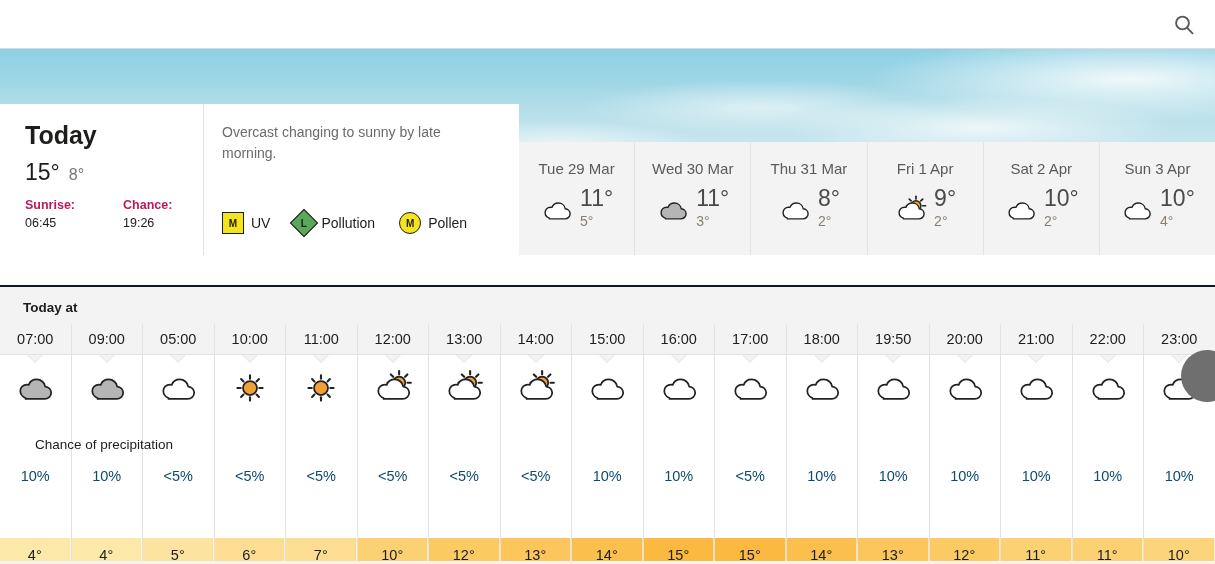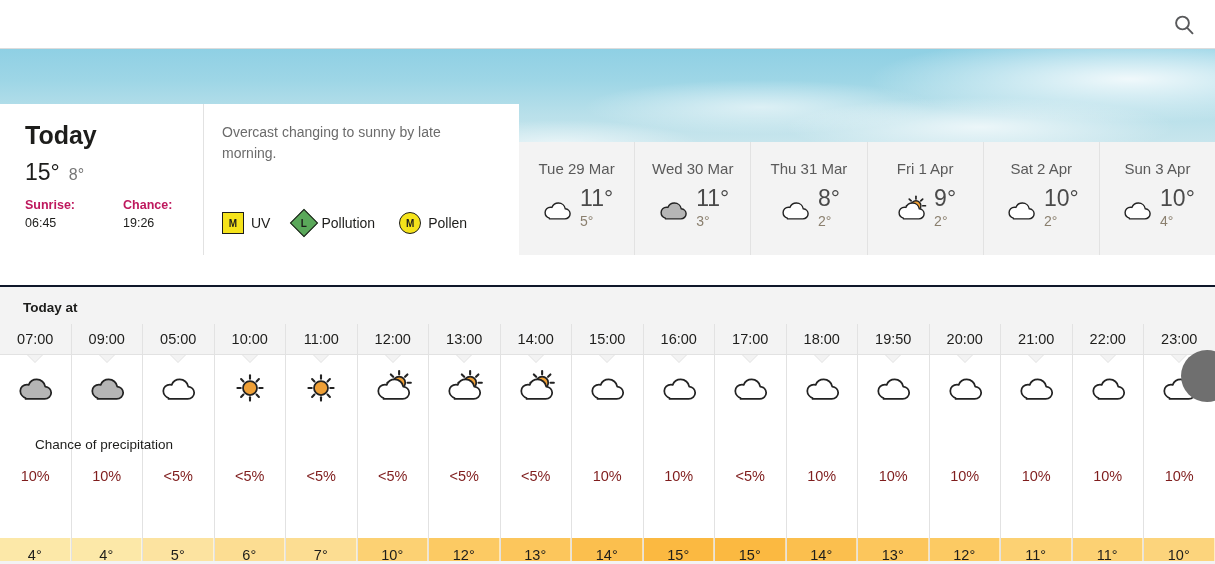--- a/index.html
+++ b/index.html
@@ -151,21 +151,21 @@
     border-right: 7px solid transparent;
     border-top: 7px solid #f3f3f3;
   }
   .hour-icon {
     height: 65px; display: flex; align-items: center; justify-content: center;
     background: #ffffff;
   }
   .hour-pad-a { height: 37px; background: #ffffff; }
   .hour-precip {
     height: 38px; display: flex; align-items: center; justify-content: center;
-    font-size: 14.5px; color: #7f1d1d; background: #ffffff;
+    font-size: 14.5px; color: #0c4a6e; background: #ffffff;
   }
   .hour-pad-b { height: 43px; background: #ffffff; }
   .hour-temp {
     height: 34px; display: flex; align-items: center; justify-content: center;
     font-size: 14.5px; color: #1d1d1b;
     border-right: 1px solid rgba(255,255,255,0.55);
   }
 
   
   .precip-label {

